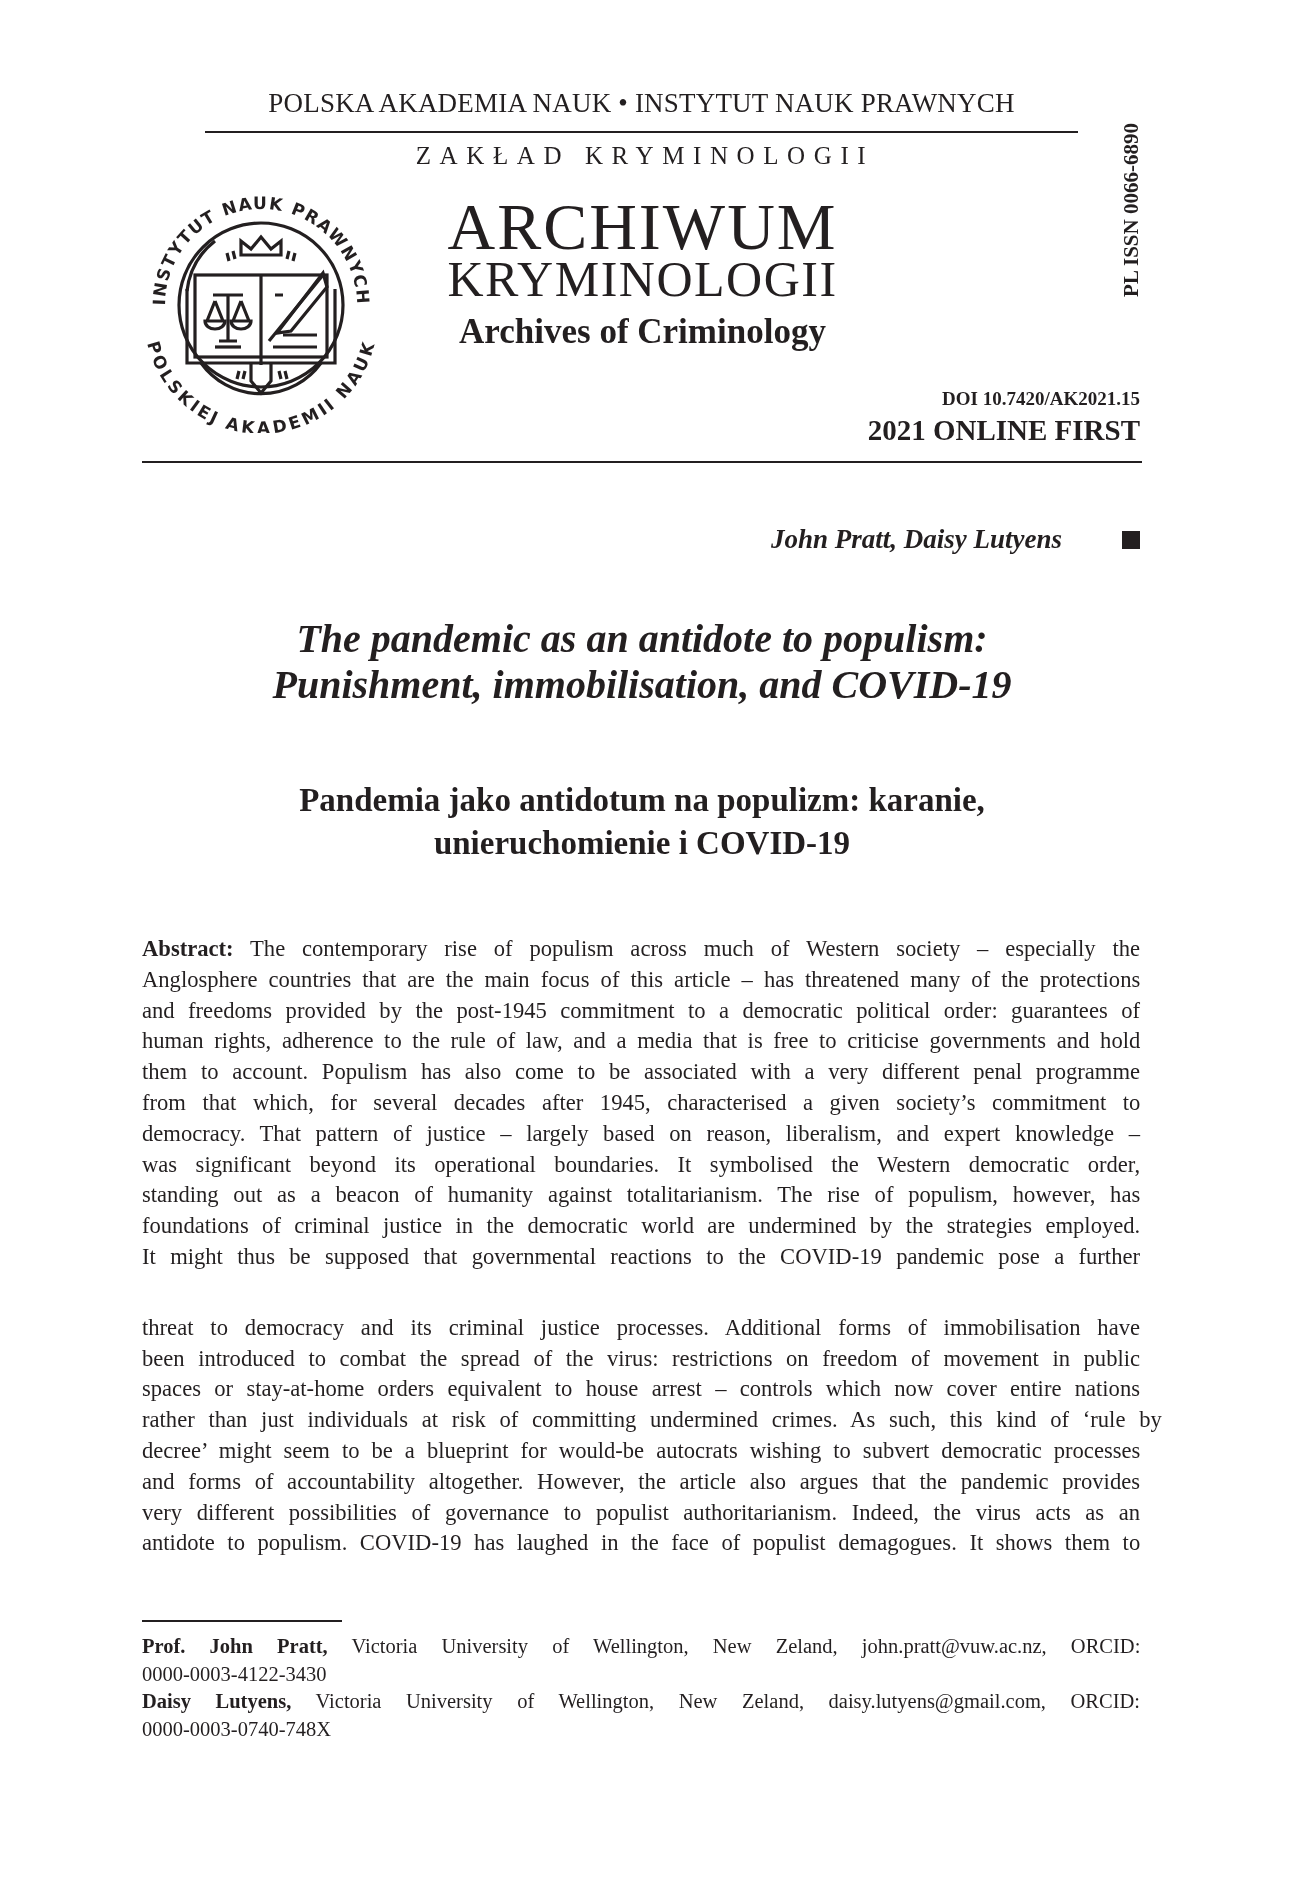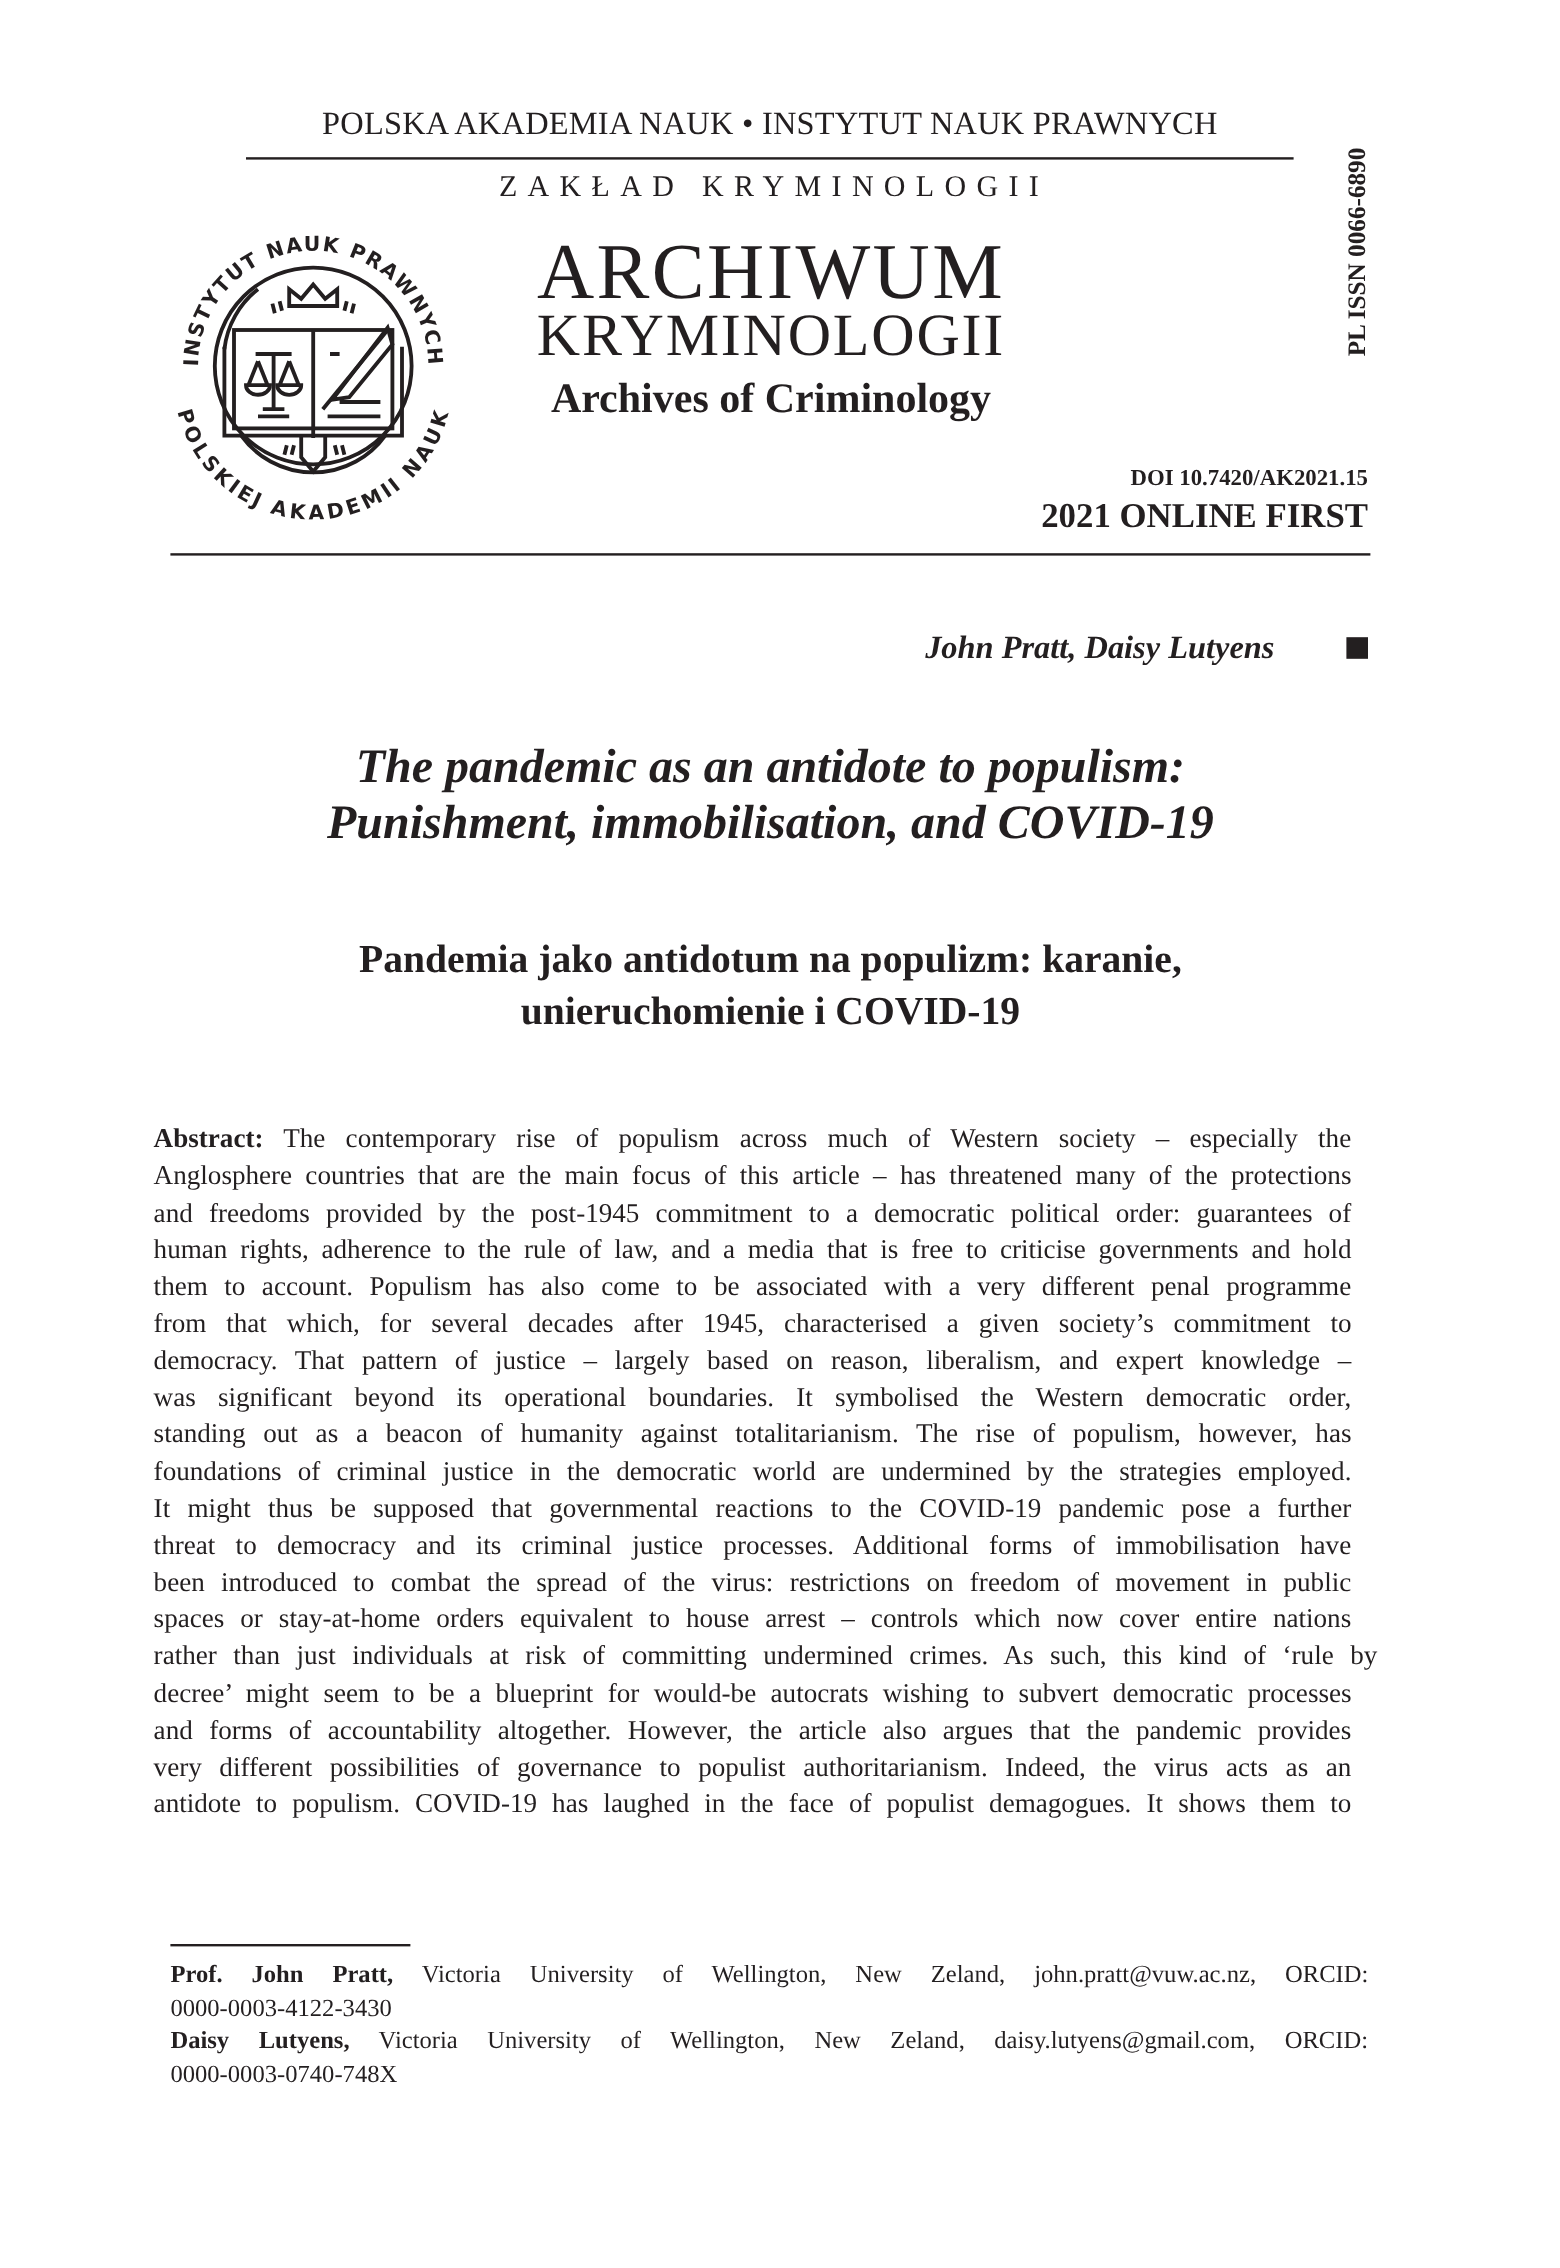--- a/index.html
+++ b/index.html
@@ -24,21 +24,21 @@
   .doi { right: 160px; top: 388px; font-size: 19px; font-weight: bold; white-space: nowrap; }
   .online { right: 160px; top: 414px; font-size: 29px; font-weight: bold; white-space: nowrap; }
   .long-rule { left: 142px; top: 461px; width: 1000px; border-top: 2px solid #231f20; }
   .authors { right: 160px; top: 524px; font-size: 27px; font-weight: bold; font-style: italic;
              white-space: nowrap; display: flex; align-items: center; gap: 48px; }
   .authors .sq { display: inline-block; width: 18px; height: 18px; background: #231f20; margin-left: 12px; }
   .title { left: 142px; top: 616px; width: 1000px; text-align: center; font-size: 40px;
            font-weight: bold; line-height: 46px; font-style: italic; }
   .subtitle { left: 142px; top: 779px; width: 1000px; text-align: center; font-size: 33px;
               font-weight: bold; line-height: 43px; }
-  .abstract { left: 128px; top: 934px; width: 998px; font-size: 22.6px; line-height: 30.8px;
+  .abstract { left: 142px; top: 934px; width: 998px; font-size: 22.6px; line-height: 30.8px;
               text-align: justify; }
   .abstract .line { display: block; text-align: justify; text-align-last: justify; white-space: nowrap; height: 30.8px; }
   .abstract b { font-weight: bold; }
   .fn-rule { left: 142px; top: 1620px; width: 200px; border-top: 2px solid #231f20; }
   .footnotes { left: 142px; top: 1633px; width: 998px; font-size: 20.5px; line-height: 27.5px; }
   .footnotes .line { display: block; white-space: nowrap; text-align: justify; text-align-last: justify; }
   .footnotes .line.last { text-align-last: left; }
 </style>
 </head>
 <body>
@@ -115,21 +115,21 @@
   <span class="line" style="word-spacing: 5.375px; display: block;">Anglosphere countries that are the main focus of this article – has threatened many of the protections</span>
   <span class="line" style="word-spacing: 7.76923px; display: block;">and freedoms provided by the post-1945 commitment to a democratic political order: guarantees of</span>
   <span class="line" style="word-spacing: 5px; display: block;">human rights, adherence to the rule of law, and a media that is free to criticise governments and hold</span>
   <span class="line" style="word-spacing: 8.06667px; display: block;">them to account. Populism has also come to be associated with a very different penal programme</span>
   <span class="line" style="word-spacing: 10.9231px; display: block;">from that which, for several decades after 1945, characterised a given society’s commitment to</span>
   <span class="line" style="word-spacing: 9px; display: block;">democracy. That pattern of justice – largely based on reason, liberalism, and expert knowledge –</span>
   <span class="line" style="word-spacing: 12.8182px; display: block;">was significant beyond its operational boundaries. It symbolised the Western democratic order,</span>
   <span class="line" style="word-spacing: 9.14286px; display: block;">standing out as a beacon of humanity against totalitarianism. The rise of populism, however, has</span>
   <span class="line" style="word-spacing: 7.76923px; display: block;">foundations of criminal justice in the democratic world are undermined by the strategies employed.</span>
   <span class="line" style="word-spacing: 8.71429px; display: block;">It might thus be supposed that governmental reactions to the COVID-19 pandemic pose a further</span>
-  <span class="line" style="word-spacing: 11.25px; display: block;">threat to democracy and its criminal justice processes. Additional forms of immobilisation have</span>
+  <span class="line" style="word-spacing: 11.25px; display: block; margin-top: 40px;">threat to democracy and its criminal justice processes. Additional forms of immobilisation have</span>
   <span class="line" style="word-spacing: 7.93333px; display: block;">been introduced to combat the spread of the virus: restrictions on freedom of movement in public</span>
   <span class="line" style="word-spacing: 7.64286px; display: block;">spaces or stay-at-home orders equivalent to house arrest – controls which now cover entire nations</span>
   <span class="line" style="word-spacing: 8.125px; display: block;">rather than just individuals at risk of committing undermined crimes. As such, this kind of ‘rule by</span>
   <span class="line" style="word-spacing: 6.35714px; display: block;">decree’ might seem to be a blueprint for would-be autocrats wishing to subvert democratic processes</span>
   <span class="line" style="word-spacing: 8px; display: block;">and forms of accountability altogether. However, the article also argues that the pandemic provides</span>
   <span class="line" style="word-spacing: 9px; display: block;">very different possibilities of governance to populist authoritarianism. Indeed, the virus acts as an</span>
   <span class="line" style="word-spacing: 6.93333px; display: block;">antidote to populism. COVID-19 has laughed in the face of populist demagogues. It shows them to</span>
 </div>
 
 <div class="abs fn-rule"></div>

